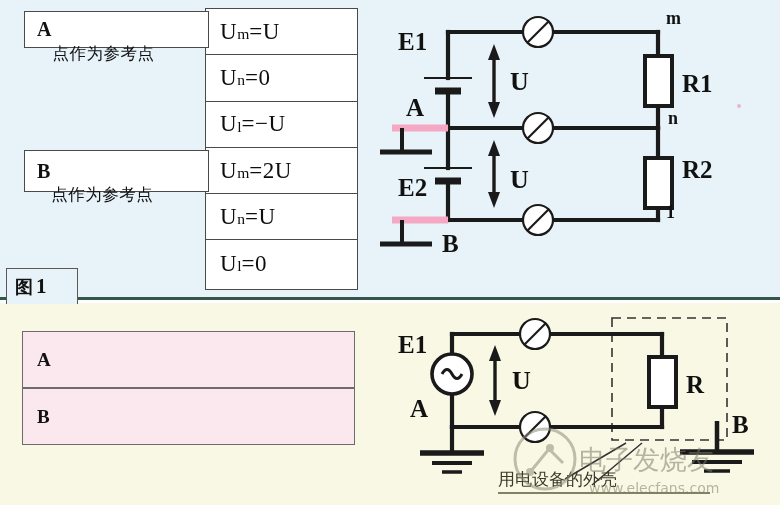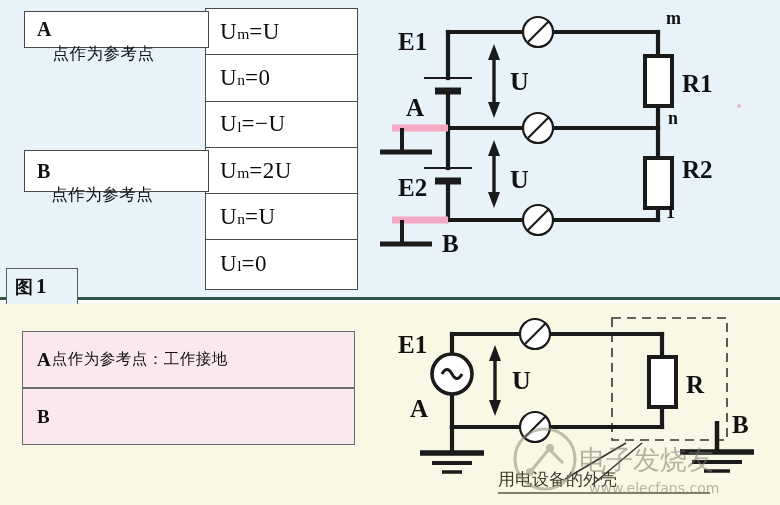--- a/index.html
+++ b/index.html
@@ -297,21 +297,20 @@
 
   <div class="fig-tag" id="fig-tag-1">
     <span class="cjk">图</span>
       <span>1</span>
   </div>
 
   <div class="panel" id="panel-bottom"></div>
 
   <div class="stmt-box" id="stmt-box-a">
     <span class="lead">A</span>
-      <span class="cjk">点作为参考点：工作接地</span>
   </div>
   <div class="stmt-box" id="stmt-box-b">
     <span class="lead">B</span>
   </div>
 
   <svg id="circuit-bot" viewBox="0 0 400 202">
 
     <rect x="232" y="15" width="115" height="122" fill="none" stroke="#333" stroke-width="1.6" stroke-dasharray="9 6"></rect>
 
     <g class="cl" fill="none" stroke-width="4.2" stroke-linecap="square">

